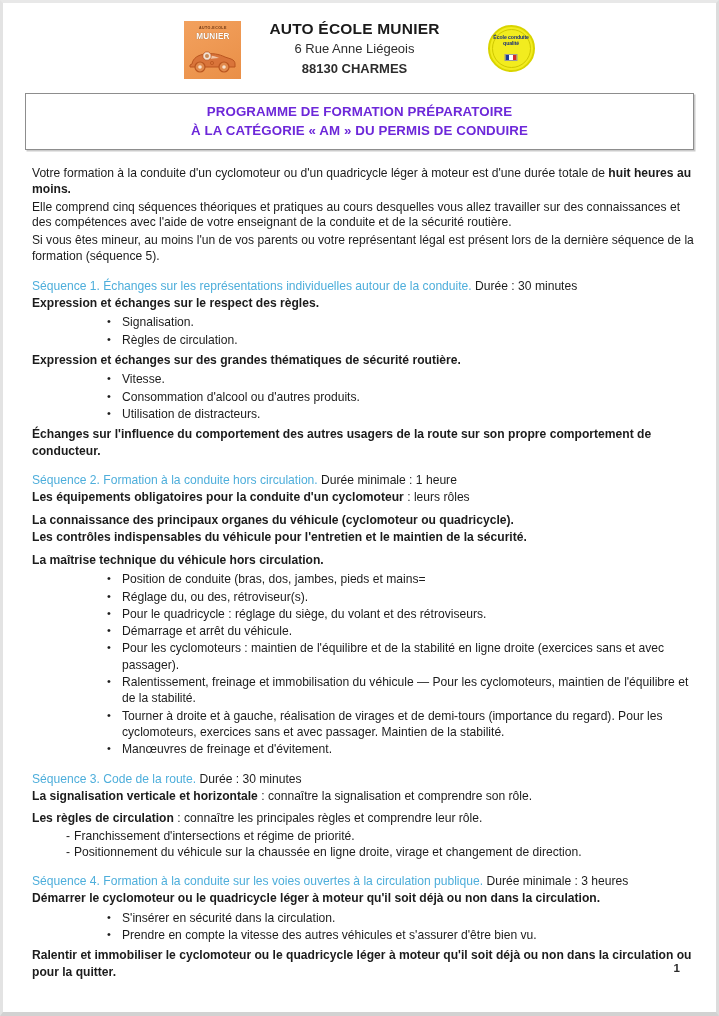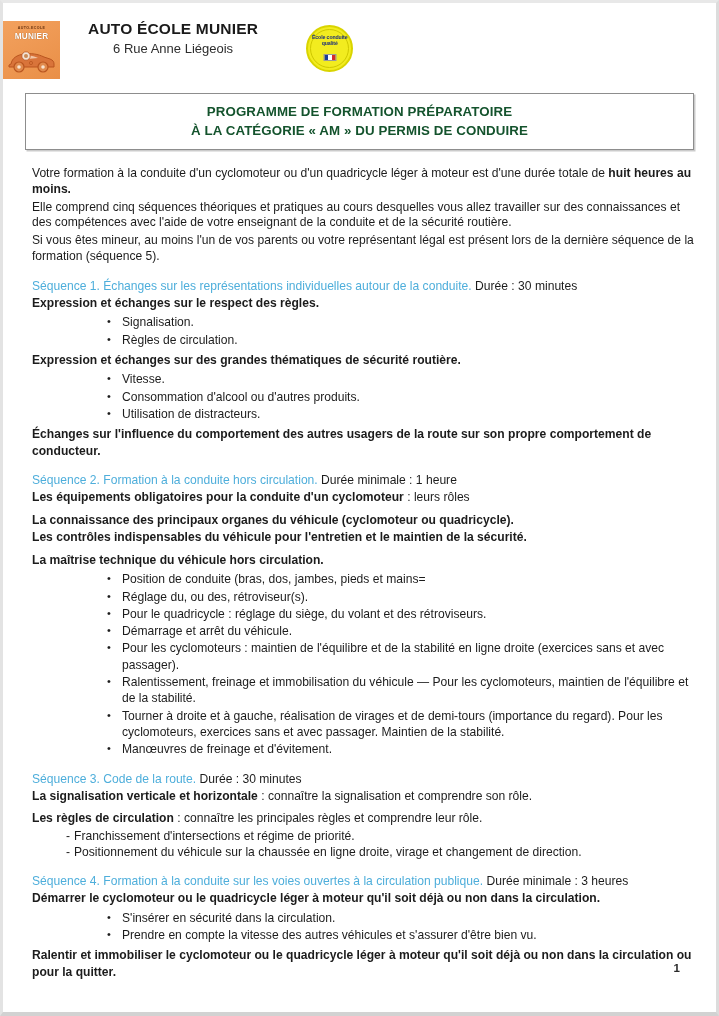--- a/index.html
+++ b/index.html
@@ -34,21 +34,21 @@
     height: 1009px;
     background: #fff;
     box-sizing: border-box;
     padding: 0;
   }
 
   
   .doc-header {
     display: flex;
     align-items: flex-start;
-    justify-content: flex-start;
+    justify-content: center;
     padding: 14px 0 4px 0;
     height: 82px;
     box-sizing: border-box;
   }
 
   
   .logo-box {
     width: 57px;
     height: 58px;
     margin-top: 4px;
@@ -154,21 +154,21 @@
     margin: 8px 22px 0 22px;
     border: 1px solid #8d8d8d;
     box-shadow: 1.5px 1.5px 0 rgba(160,160,160,.55);
     padding: 8px 6px 9px 6px;
     text-align: center;
     background: #fff;
   }
   .title-box .t-line {
     font-size: 13.3px;
     font-weight: bold;
-    color: #14532d;
+    color: #6d28d9;
     line-height: 19px;
     letter-spacing: .1px;
   }
 
   
   .content {
     padding: 0 22px 0 29px;
     margin-top: 16px;
     color: #1c1c1c;
   }
@@ -270,20 +270,21 @@
           <circle cx="12" cy="21" r="1.8" fill="#f7e3cf"></circle>
           <circle cx="36" cy="21" r="5" fill="#e08a4d" stroke="#b9551f" stroke-width="1.2"></circle>
           <circle cx="36" cy="21" r="1.8" fill="#f7e3cf"></circle>
           <circle cx="24" cy="17" r="1.6" fill="none" stroke="#b9551f" stroke-width=".8"></circle>
         </svg>
       </div>
 
       <div class="header-text">
         <div class="line1">AUTO ÉCOLE MUNIER</div>
         <div class="line2">6 Rue Anne Liégeois</div>
+        <div class="line3">88130 CHARMES</div>
       </div>
 
       <div class="badge-box">
         <div class="badge-outer"></div>
         <div class="badge-inner"></div>
         <div class="badge-text">École conduite qualité</div>
         <div class="badge-flag"></div>
       </div>
 
     </div>

